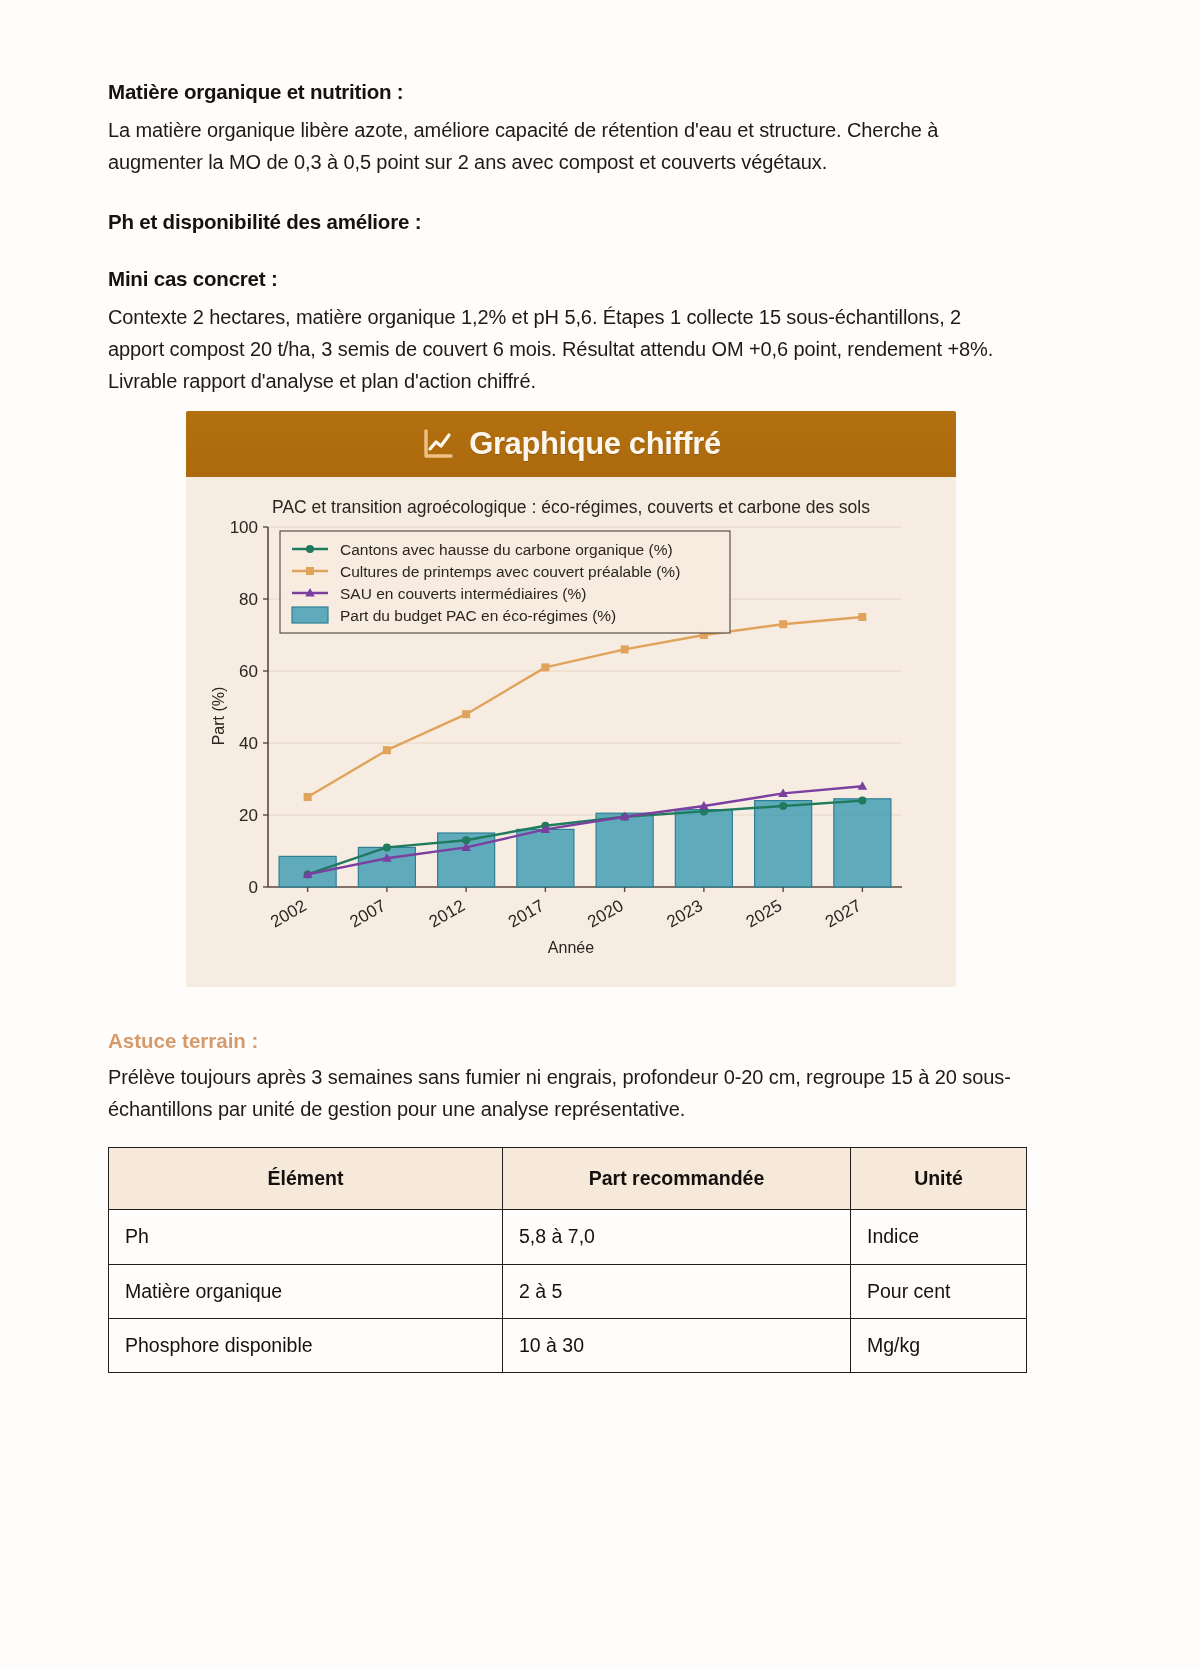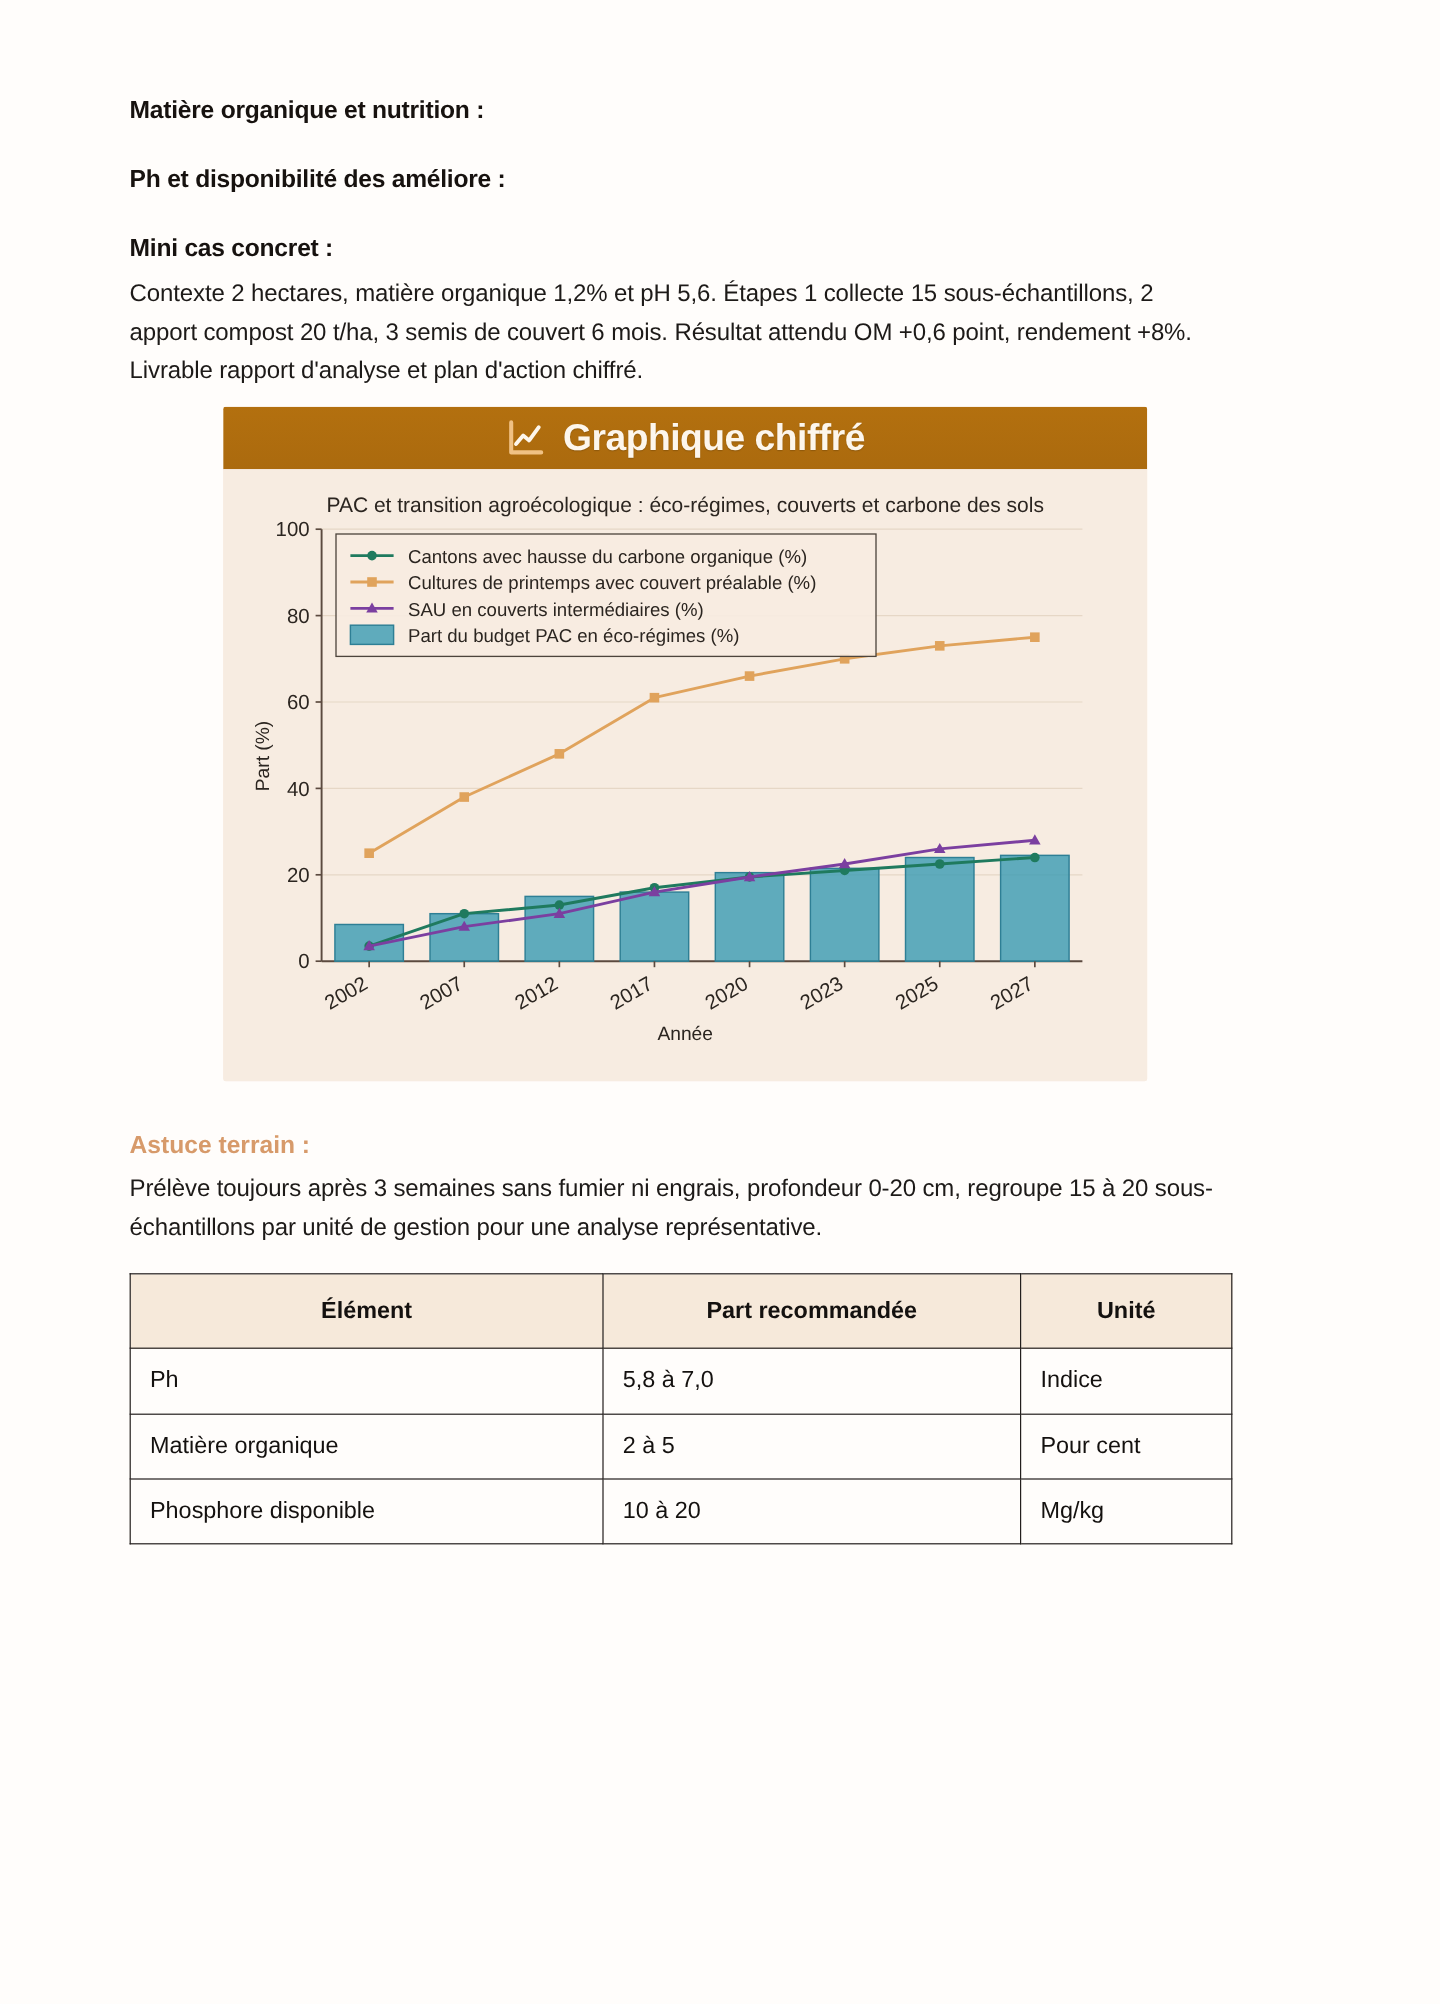--- a/index.html
+++ b/index.html
@@ -41,21 +41,21 @@
     width: 770px;
     margin: 14px 0 0 78px;
     background: #f7ece1;
     border-radius: 2px;
     overflow: hidden;
     box-shadow: 0 0 0 0 rgba(0,0,0,0);
   }
   .chart-header {
     background: #b5711a;
     background: linear-gradient(180deg,#b3700f 0%, #ab6a0e 100%);
-    height: 52px;
+    height: 66px;
     display: flex;
     align-items: center;
     justify-content: center;
     gap: 14px;
   }
   .chart-header .hdr-icon { display:block; }
   .chart-header h2 {
     margin: 0;
     font-size: 31px;
     font-weight: 700;
@@ -102,20 +102,21 @@
   col.c2 { width: 348px; }
   col.c3 { width: 176px; }
 </style>
 </head>
 <body>
 
 <div class="page">
 
   <div class="section">
     <p class="sec-title">Matière organique et nutrition :</p>
+    <p class="sec-body">La matière organique libère azote, améliore capacité de rétention d'eau et structure. Cherche à augmenter la MO de 0,3 à 0,5 point sur 2 ans avec compost et couverts végétaux.</p>
   </div>
 
   <div class="section">
     <p class="sec-title">Ph et disponibilité des améliore :</p>
   </div>
 
   <div class="section" style="margin-bottom:10px;">
     <p class="sec-title">Mini cas concret :</p>
     <p class="sec-body" style="max-width:900px;">Contexte 2 hectares, matière organique 1,2% et pH 5,6. Étapes 1 collecte 15 sous-échantillons, 2 apport compost 20 t/ha, 3 semis de couvert 6 mois. Résultat attendu OM +0,6 point, rendement +8%. Livrable rapport d'analyse et plan d'action chiffré.</p>
   </div>
@@ -269,19 +270,19 @@
         <td>5,8 à 7,0</td>
         <td>Indice</td>
       </tr>
       <tr>
         <td>Matière organique</td>
         <td>2 à 5</td>
         <td>Pour cent</td>
       </tr>
       <tr>
         <td>Phosphore disponible</td>
-        <td>10 à 20</td>
+        <td>10 à 30</td>
         <td>Mg/kg</td>
       </tr>
     </tbody>
   </table>
 
 </div>
 
 </body></html>

